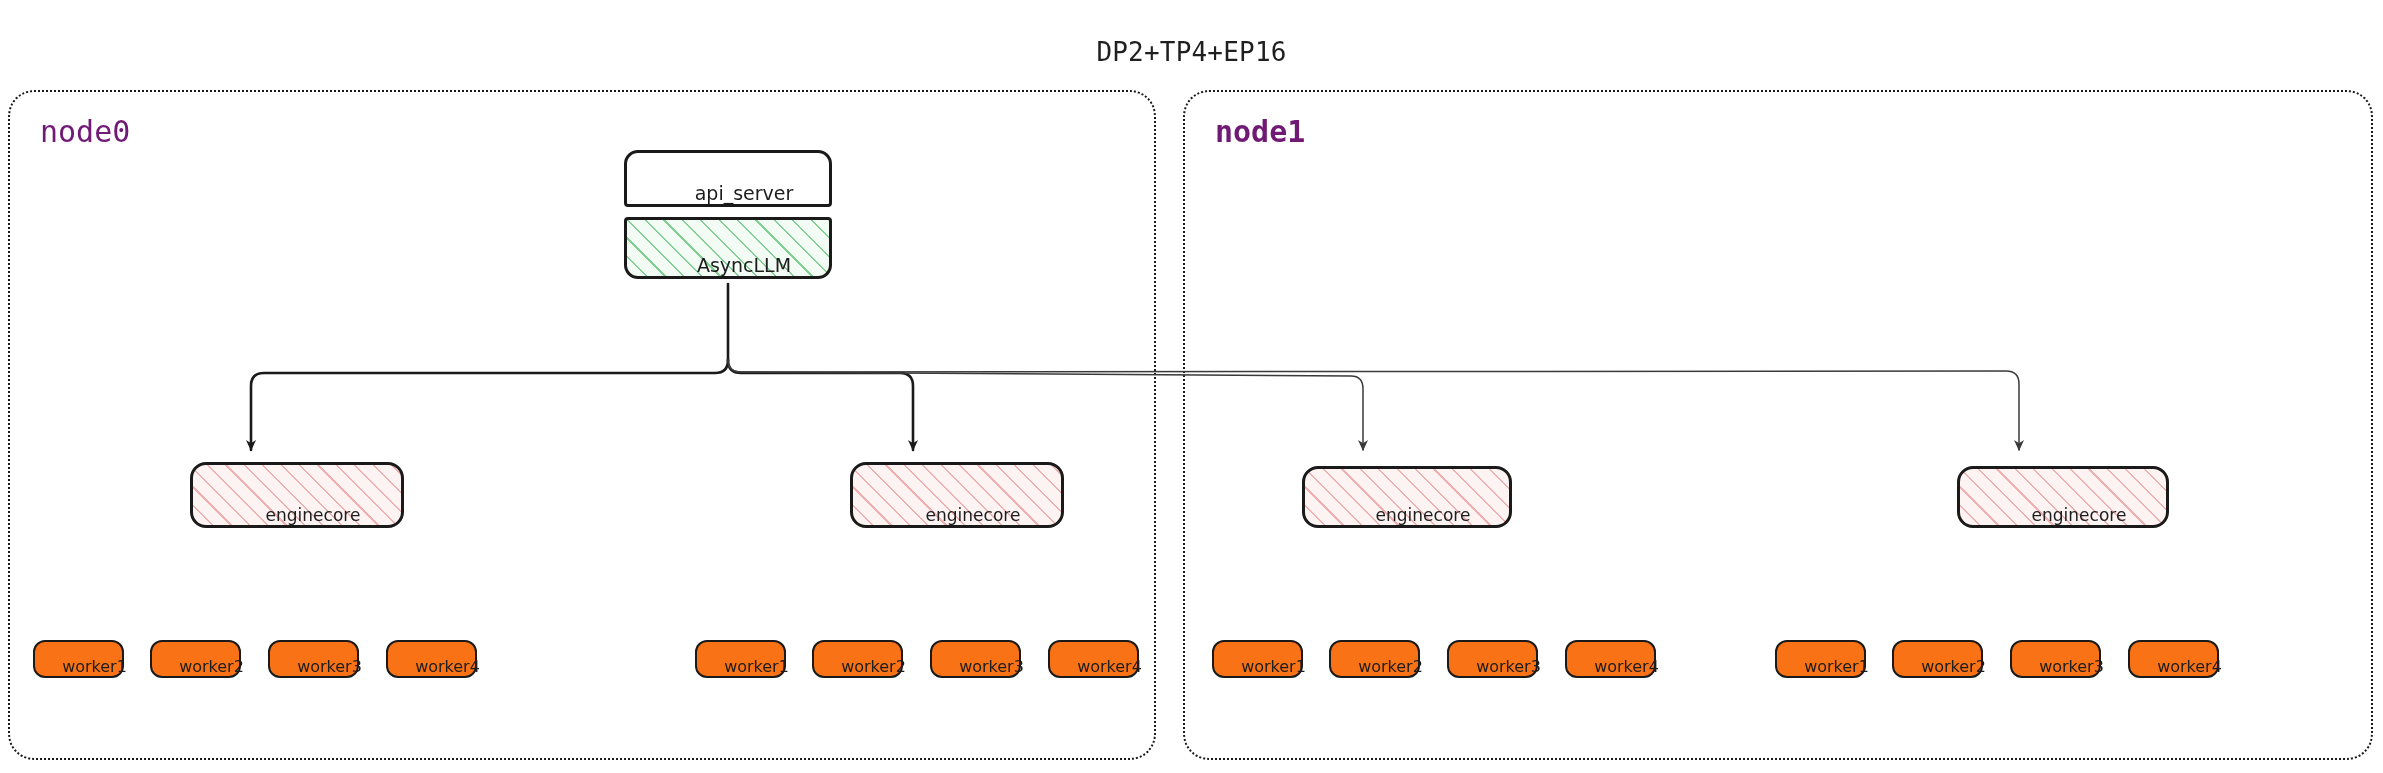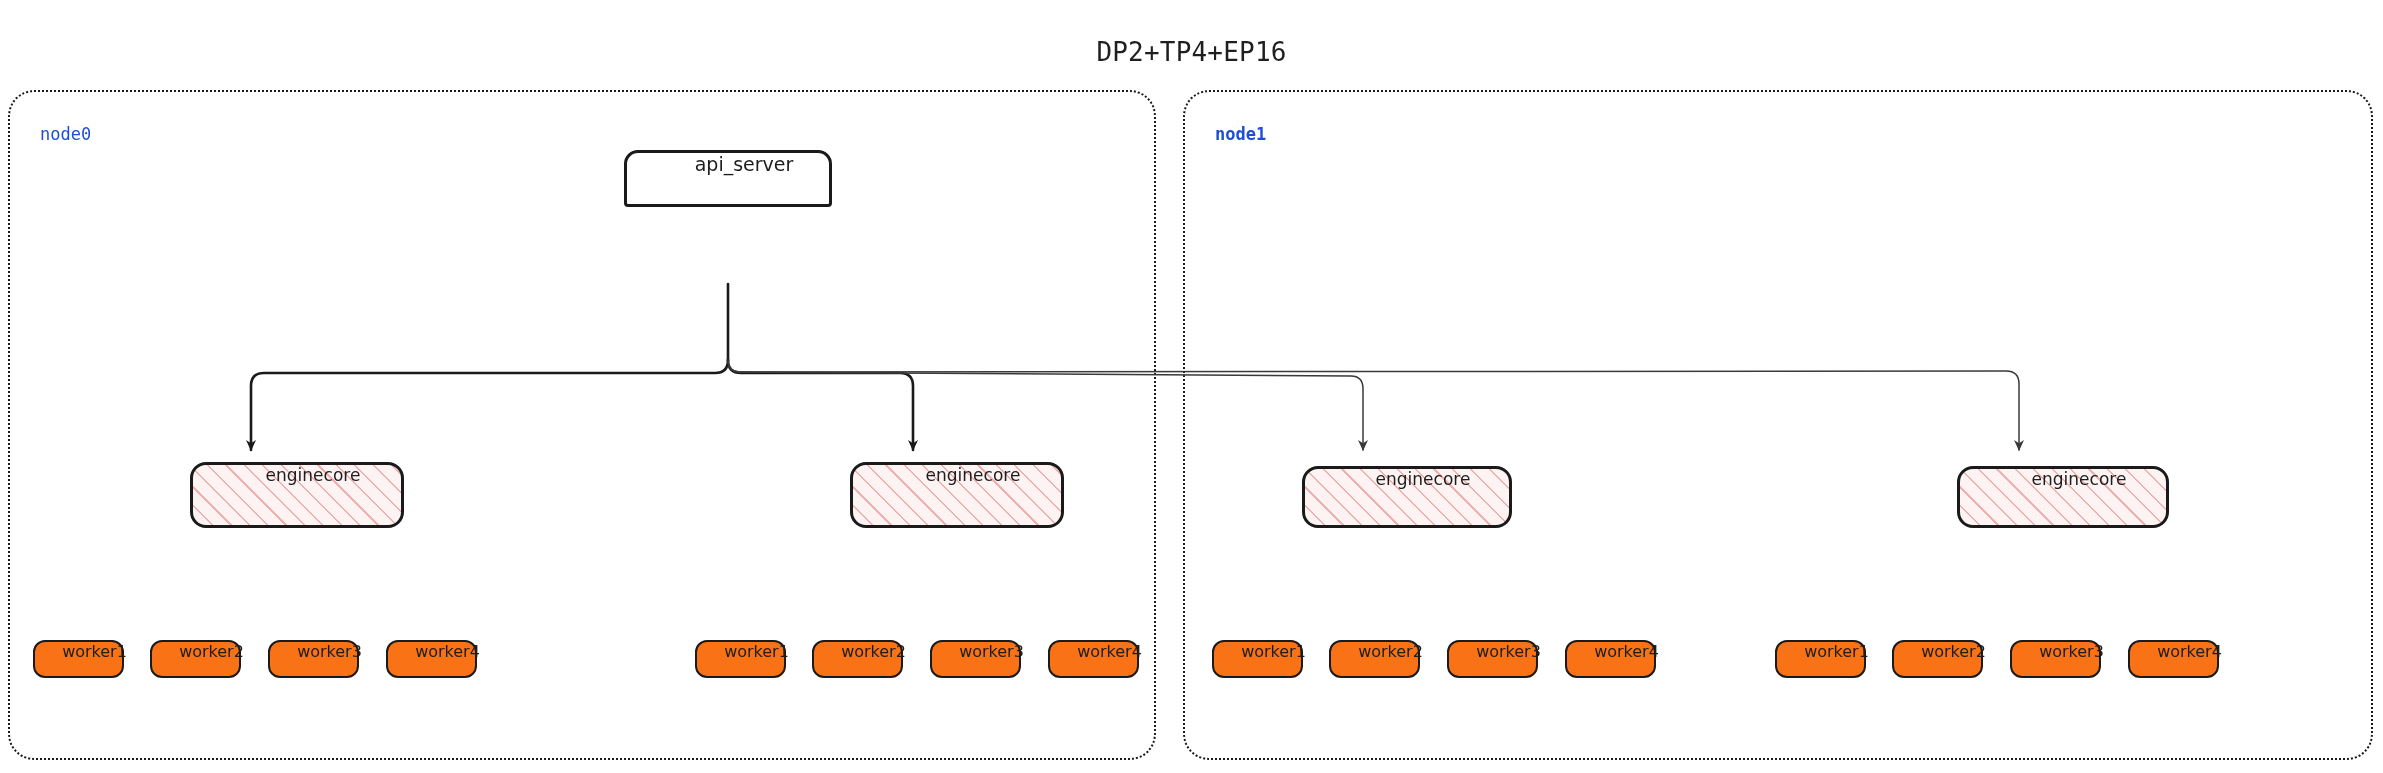--- a/index.html
+++ b/index.html
@@ -36,35 +36,35 @@
   
   .node-box {
     position: absolute;
     border: 2.5px dotted #1a1a1a;
     border-radius: 26px;
     box-sizing: border-box;
     background: transparent;
   }
   .node-label {
     position: absolute;
-    top: 32px;
+    top: 22px;
     left: 30px;
     font-family: "DejaVu Sans Mono", monospace;
-    font-size: 17px;
-    color: #1d4ed8;
+    font-size: 30px;
+    color: #701a75;
     white-space: nowrap;
   }
 
   
   .box {
     position: absolute;
     box-sizing: border-box;
     border: 3px solid #1a1a1a;
     display: flex;
-    align-items: flex-start;
+    align-items: flex-end;
     justify-content: center;
     background: #ffffff;
     color: #1d1d1d;
     white-space: nowrap;
     padding-left: 32px;
   }
 
   .api-box {
     border-radius: 14px 14px 4px 4px;
     font-size: 19px;
@@ -145,20 +145,23 @@
     <path d="M728,360 Q728,373 741,373 L900,373 Q913,373 913,386 L913,450" fill="none" stroke="#1a1a1a" stroke-width="2.6" stroke-linecap="round" marker-end="url(#arrowDark)"></path>
 
     <path d="M728,360 Q728,372 741,372 L1351,376 Q1363,376 1363,389 L1363,450" fill="none" stroke="#3a3a3a" stroke-width="1.5" stroke-linecap="round" marker-end="url(#arrowLight)"></path>
 
     <path d="M728,360 Q728,372 741,372 L2006,371 Q2019,371 2019,384 L2019,450" fill="none" stroke="#3a3a3a" stroke-width="1.5" stroke-linecap="round" marker-end="url(#arrowLight)"></path>
   </svg>
 
   <div class="box api-box" style="left:624px; top:150px; width:208px; height:57px;">
     <span>api_server</span>
   </div>
+  <div class="box async-box" style="left:624px; top:217px; width:208px; height:62px;">
+    <span>AsyncLLM</span>
+  </div>
 
   <div class="box engine-box" style="left:146px; top:462px; width:214px; height:66px;">
     <span>enginecore</span>
   </div>
   <div class="box engine-box" style="left:806px; top:462px; width:214px; height:66px;">
     <span>enginecore</span>
   </div>
 
   <div class="box engine-box" style="left:1258px; top:466px; width:210px; height:62px;">
     <span>enginecore</span>

